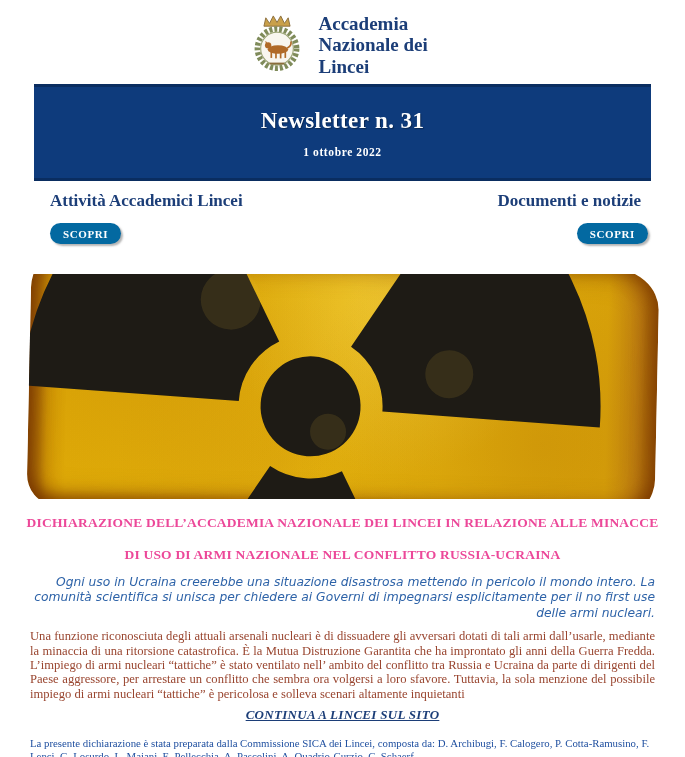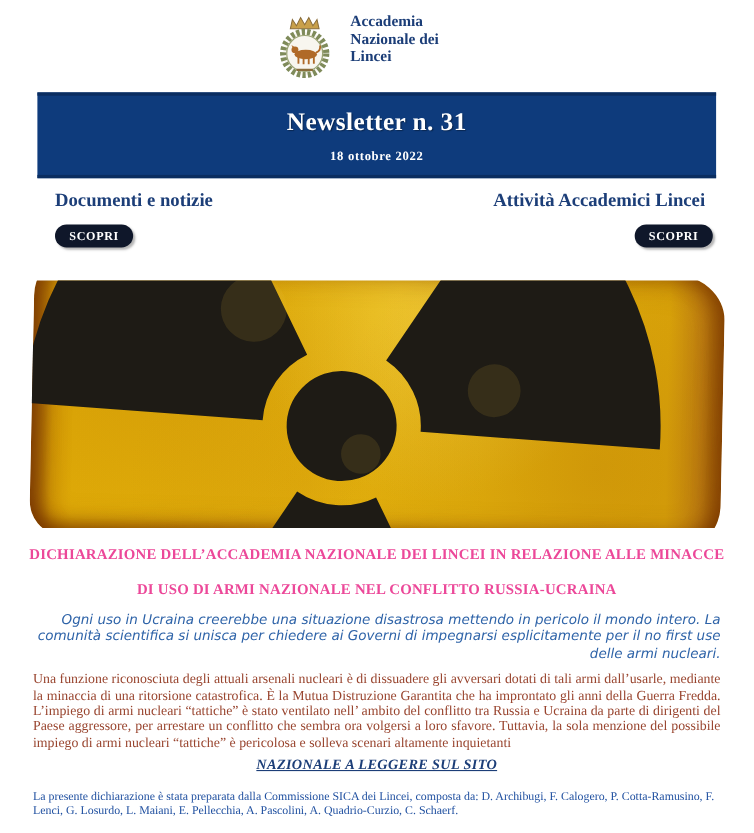--- a/index.html
+++ b/index.html
@@ -5,37 +5,37 @@
   * { margin:0; padding:0; box-sizing:border-box; }
   html,body { background:#ffffff; }
   body {
     width:685px; height:757px; margin:0 auto; position:relative;
     font-family:"Liberation Serif", serif; overflow:hidden;
   }
   
   .header { padding-top:9px; height:84px; display:flex; justify-content:center; align-items:flex-start; gap:14px; }
   .crest { width:56px; height:64px; flex:0 0 auto; margin-top:2px; }
   .org-name {
-    width:118px; font-weight:bold; font-size:14px; line-height:1.12;
+    width:118px; font-weight:bold; font-size:19px; line-height:1.12;
     color:#1c3e78; margin-top:4px;
   }
   
   .banner {
-    margin:0 34px; height:78px; background:#0e3b7c;
+    margin:0 34px; height:97px; background:#0e3b7c;
     border-top:3px solid #0a2d60; border-bottom:3px solid #0a2d60;
     display:flex; flex-direction:column; align-items:center; justify-content:center;
   }
   .banner-title { color:#ffffff; font-weight:bold; font-size:23px; letter-spacing:.4px; text-shadow:1px 1px 1px rgba(0,0,0,.35); }
   .banner-date { color:#ffffff; font-weight:bold; font-size:11.5px; letter-spacing:.6px; margin-top:12px; }
   
   .nav-row { display:flex; justify-content:space-between; padding:10px 44px 0 50px; }
   .nav-title { color:#1c3e78; font-weight:bold; font-size:17px; }
   .btn-row { display:flex; justify-content:space-between; padding:12px 37px 0 50px; }
   .scopri-btn {
-    display:inline-block; background:#0f172a; color:#ffffff;
+    display:inline-block; background:#0369a1; color:#ffffff;
     font-family:"Liberation Serif", serif; font-weight:bold; font-size:11px; letter-spacing:.6px;
     padding:5px 13px 4px; border:none; border-radius:12px; cursor:pointer;
     box-shadow:2px 2px 2px rgba(90,90,90,.45);
   }
   
   .hero { margin:30px 24px 0 25px; width:636px; height:225px; position:relative; overflow:hidden; background:#ffffff; }
   .sign {
     position:absolute; left:4px; top:-12px; width:628px; height:248px;
     transform:rotate(1.2deg);
     border-radius:24px 50px 32px 26px / 32px 42px 38px 30px;
@@ -88,26 +88,26 @@
     <rect x="33" y="43" width="1.8" height="6.5" fill="#b06a28"></rect>
     <rect x="38" y="42" width="1.8" height="7" fill="#b06a28"></rect>
     <path d="M41.5,38 q4,-2 3.5,-6" fill="none" stroke="#b06a28" stroke-width="1.8" stroke-linecap="round"></path>
     <path d="M22,55 h16" stroke="#8a6d3b" stroke-width="2"></path>
   </svg>
   <div class="org-name">Accademia Nazionale dei Lincei</div>
 </div>
 
 <div class="banner">
   <div class="banner-title">Newsletter n. 31</div>
-  <div class="banner-date">18 ottobre 2022</div>
+  <div class="banner-date">1 ottobre 2022</div>
 </div>
 
 <div class="nav-row">
+  <div class="nav-title">Attività Accademici Lincei</div>
   <div class="nav-title">Documenti e notizie</div>
-  <div class="nav-title">Attività Accademici Lincei</div>
 </div>
 
 <div class="btn-row">
   <button class="scopri-btn">SCOPRI</button>
   <button class="scopri-btn">SCOPRI</button>
 </div>
 
 <div class="hero">
   <div class="sign">
     <svg viewBox="0 0 628 248">
@@ -127,16 +127,16 @@
 </div>
 
 <div class="headline l1">DICHIARAZIONE DELL’ACCADEMIA NAZIONALE DEI LINCEI IN RELAZIONE ALLE MINACCE</div>
 <div class="headline l2">DI USO DI ARMI NAZIONALE NEL CONFLITTO RUSSIA-UCRAINA</div>
 
 <div class="lead">Ogni uso in Ucraina creerebbe una situazione disastrosa mettendo in pericolo il mondo intero. La comunità scientifica si unisca per chiedere ai Governi di impegnarsi esplicitamente per il no first use delle armi nucleari.</div>
 
 <div class="body-text">Una funzione riconosciuta degli attuali arsenali nucleari è di dissuadere gli avversari dotati di tali armi dall’usarle, mediante la minaccia di una ritorsione catastrofica. È la Mutua Distruzione Garantita che ha improntato gli anni della Guerra Fredda. L’impiego di armi nucleari “tattiche” è stato ventilato nell’ ambito del conflitto tra Russia e Ucraina da parte di dirigenti del Paese aggressore, per arrestare un conflitto che sembra ora volgersi a loro sfavore. Tuttavia, la sola menzione del possibile impiego di armi nucleari “tattiche” è pericolosa e solleva scenari altamente inquietanti</div>
 
 <div class="continue-row">
-  <a class="continue-link">NAZIONALE A LEGGERE SUL SITO</a>
+  <a class="continue-link">CONTINUA A LINCEI SUL SITO</a>
 </div>
 
 <div class="footer-note">La presente dichiarazione è stata preparata dalla Commissione SICA dei Lincei, composta da: D. Archibugi, F. Calogero, P. Cotta-Ramusino, F. Lenci, G. Losurdo, L. Maiani, E. Pellecchia, A. Pascolini, A. Quadrio-Curzio, C. Schaerf.</div>
 
 </body></html>

